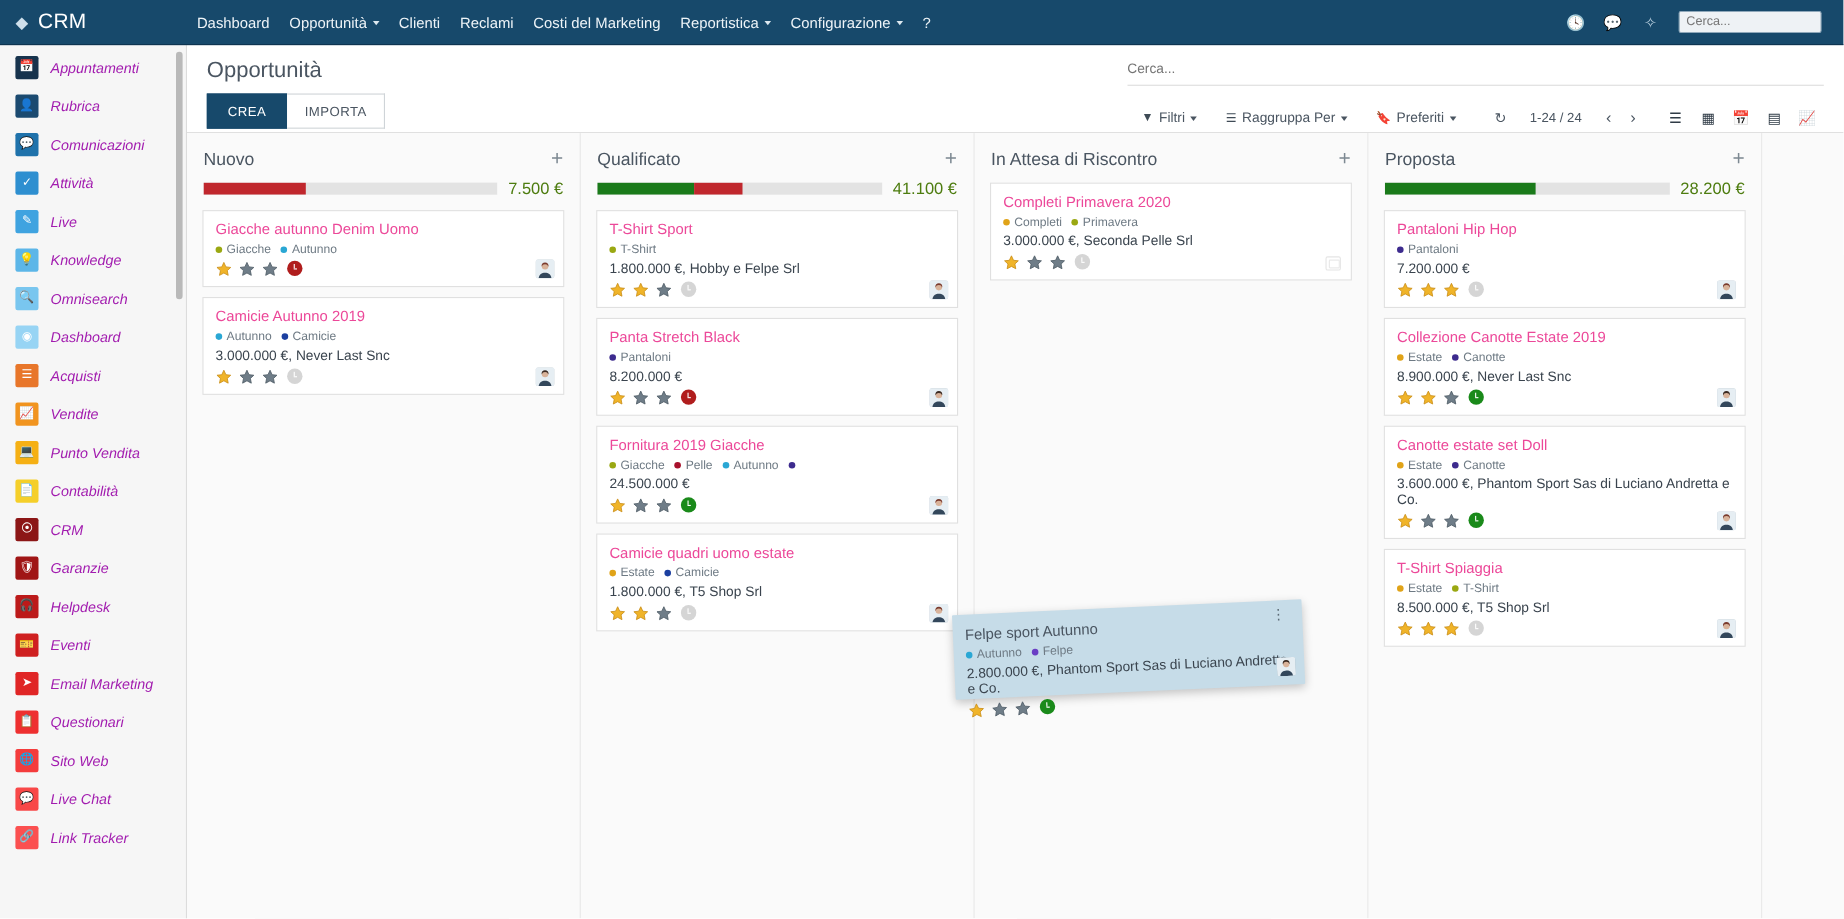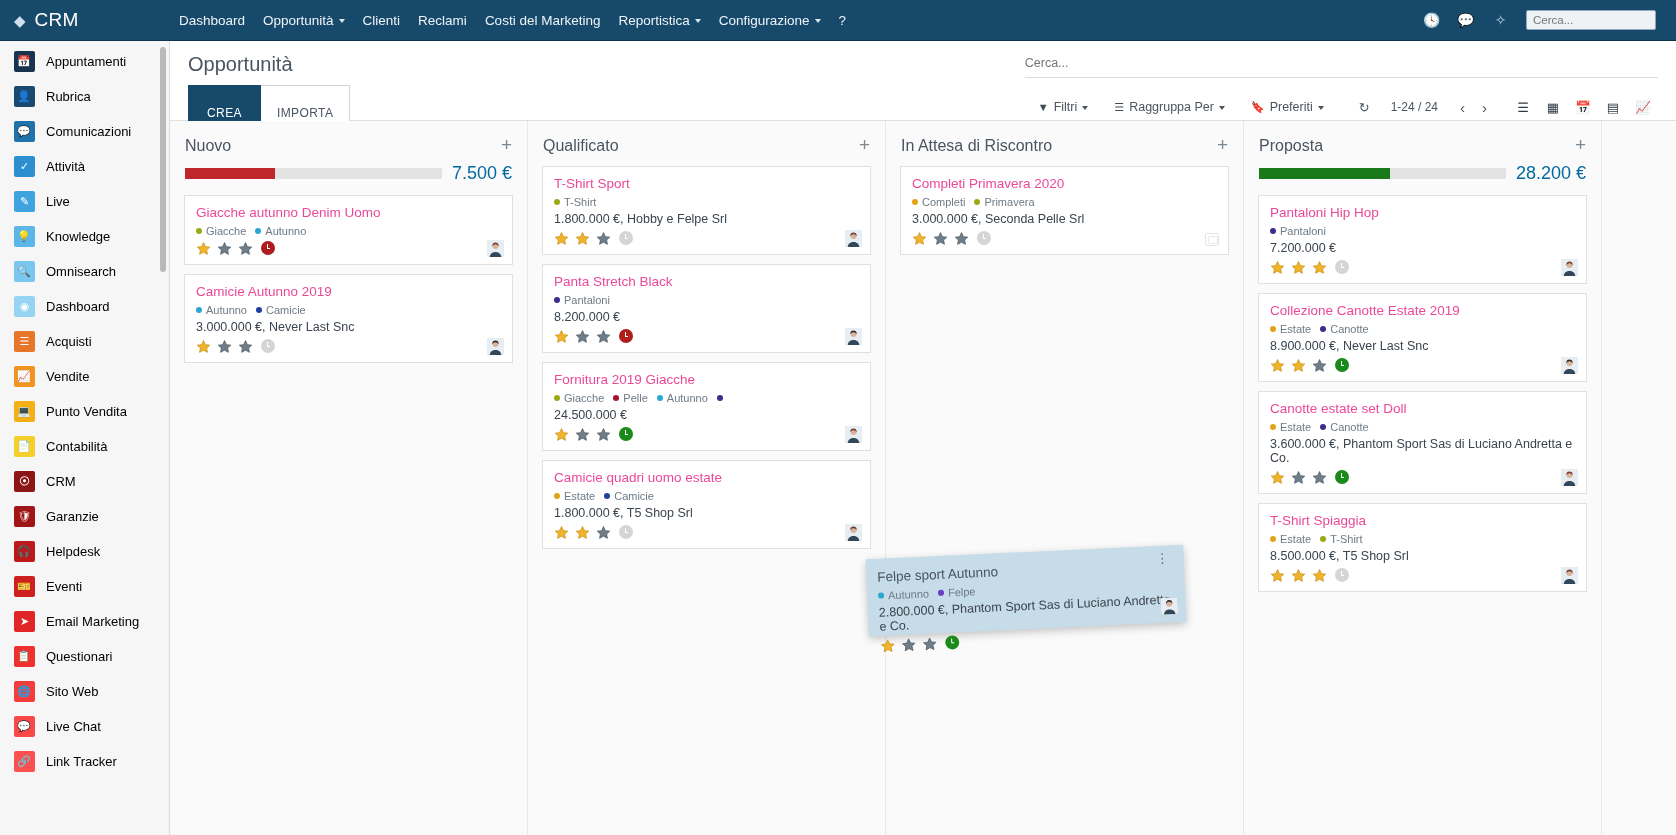--- a/index.html
+++ b/index.html
@@ -63,21 +63,21 @@
   }
   .side-item {
     display: flex; align-items: center; gap: 11px;
     height: 35px; padding-left: 14px; cursor: pointer;
   }
   .side-ico {
     width: 21px; height: 21px; border-radius: 2px; flex-shrink: 0;
     display: flex; align-items: center; justify-content: center;
     color: #fff; font-size: 11px; line-height: 1;
   }
-  .side-label { font-size: 13px; color: #000000; white-space: nowrap; }
+  .side-label { font-size: 13px; color: #a21caf; white-space: nowrap; font-style: italic; }
   .side-scroll {
     position: absolute; right: 3px; top: 6px;
     width: 6px; height: 225px; background: #b9b9b9; border-radius: 3px;
   }
   .side-scroll-track {
     position: absolute; right: 3px; top: 4px;
     width: 6px; bottom: 4px; background: #e4e4e4; border-radius: 3px; z-index: -1;
   }
   .side-arrow {
     position: absolute; right: 2px; top: 4px;
@@ -90,21 +90,21 @@
   .control-bar {
     height: 80px; border-bottom: 1px solid #e0e0e0;
     display: flex; padding: 0 18px; background: #fff;
     position: relative; flex-shrink: 0;
   }
   .cb-left { padding-top: 12px; }
   .page-title { font-size: 20px; color: #4a5561; font-weight: normal; }
   .btn-row { margin-top: 9px; display: flex; }
   .btn-crea {
     background: #17496b; color: #fff; font-size: 12px;
-    padding: 20px 18px; border: 1px solid #17496b;
+    padding: 8px 18px; border: 1px solid #17496b;
     letter-spacing: .4px; cursor: pointer;
   }
   .btn-importa {
     background: #fff; color: #4a5561; font-size: 12px;
     padding: 8px 16px; border: 1px solid #cfd4d8;
     border-left: none; letter-spacing: .4px; cursor: pointer;
   }
   .cb-right {
     margin-left: auto; display: flex; flex-direction: column;
     align-items: flex-start; padding-top: 12px; min-width: 600px;
@@ -165,21 +165,21 @@
   }
   .kcol-bar-row {
     display: flex; align-items: center; gap: 10px;
     padding: 8px 5px 0 5px;
   }
   .kbar {
     flex: 1; height: 11px; background: #e3e3e3;
     display: flex; overflow: hidden;
   }
   .kbar-seg { height: 100%; }
-  .kcol-total { font-size: 18px; color: #0369a1; white-space: nowrap; }
+  .kcol-total { font-size: 15px; color: #4d7c0f; white-space: nowrap; }
 
   .kcards { padding: 11px 4px 0 4px; }
   .kcard {
     background: #fff; border: 1px solid #e0e0e0;
     padding: 9px 11px 8px 11px; margin-bottom: 9px;
     position: relative; cursor: pointer; min-height: 36px;
   }
   .kcard-title {
     font-size: 13.5px; color: #ec4899; margin-bottom: 3px;
     line-height: 1.25;
@@ -504,20 +504,27 @@
                   <path d="M12 3.6c3 0 4.4 1.8 4.4 4.1 0 .6-.3 1.2-.6 1.2-.2-2-1.4-3-3.8-3s-3.6 1-3.8 3c-.3 0-.6-.6-.6-1.2C7.6 5.4 9 3.6 12 3.6z" fill="#3a2a22"></path>
                   <path d="M3.8 24c.6-5 4-7 8.2-7s7.6 2 8.2 7z" fill="#33475b"></path>
                 </svg></div>
             </div>
           </div>
         </div>
         <div class="kcol">
           <div class="kcol-head">
             <div class="kcol-title">Qualificato</div>
             <div class="kcol-plus">+</div>
+          </div>
+          <div class="kcol-bar-row">
+            <div class="kbar">
+              <div class="kbar-seg" style="background: rgb(26, 122, 26); width: 34%;"></div>
+              <div class="kbar-seg" style="background: rgb(192, 39, 45); width: 17%;"></div>
+            </div>
+            <div class="kcol-total">41.100 €</div>
           </div>
           <div class="kcards">
             <div class="kcard">
               <div class="kcard-title">T-Shirt Sport</div>
               <div class="ktags">
                 <span class="ktag">
                   <span class="ktag-dot" style="background: rgb(154, 168, 18);"></span>
                   <span class="ktag-lbl">T-Shirt</span>
                 </span>
               </div>

